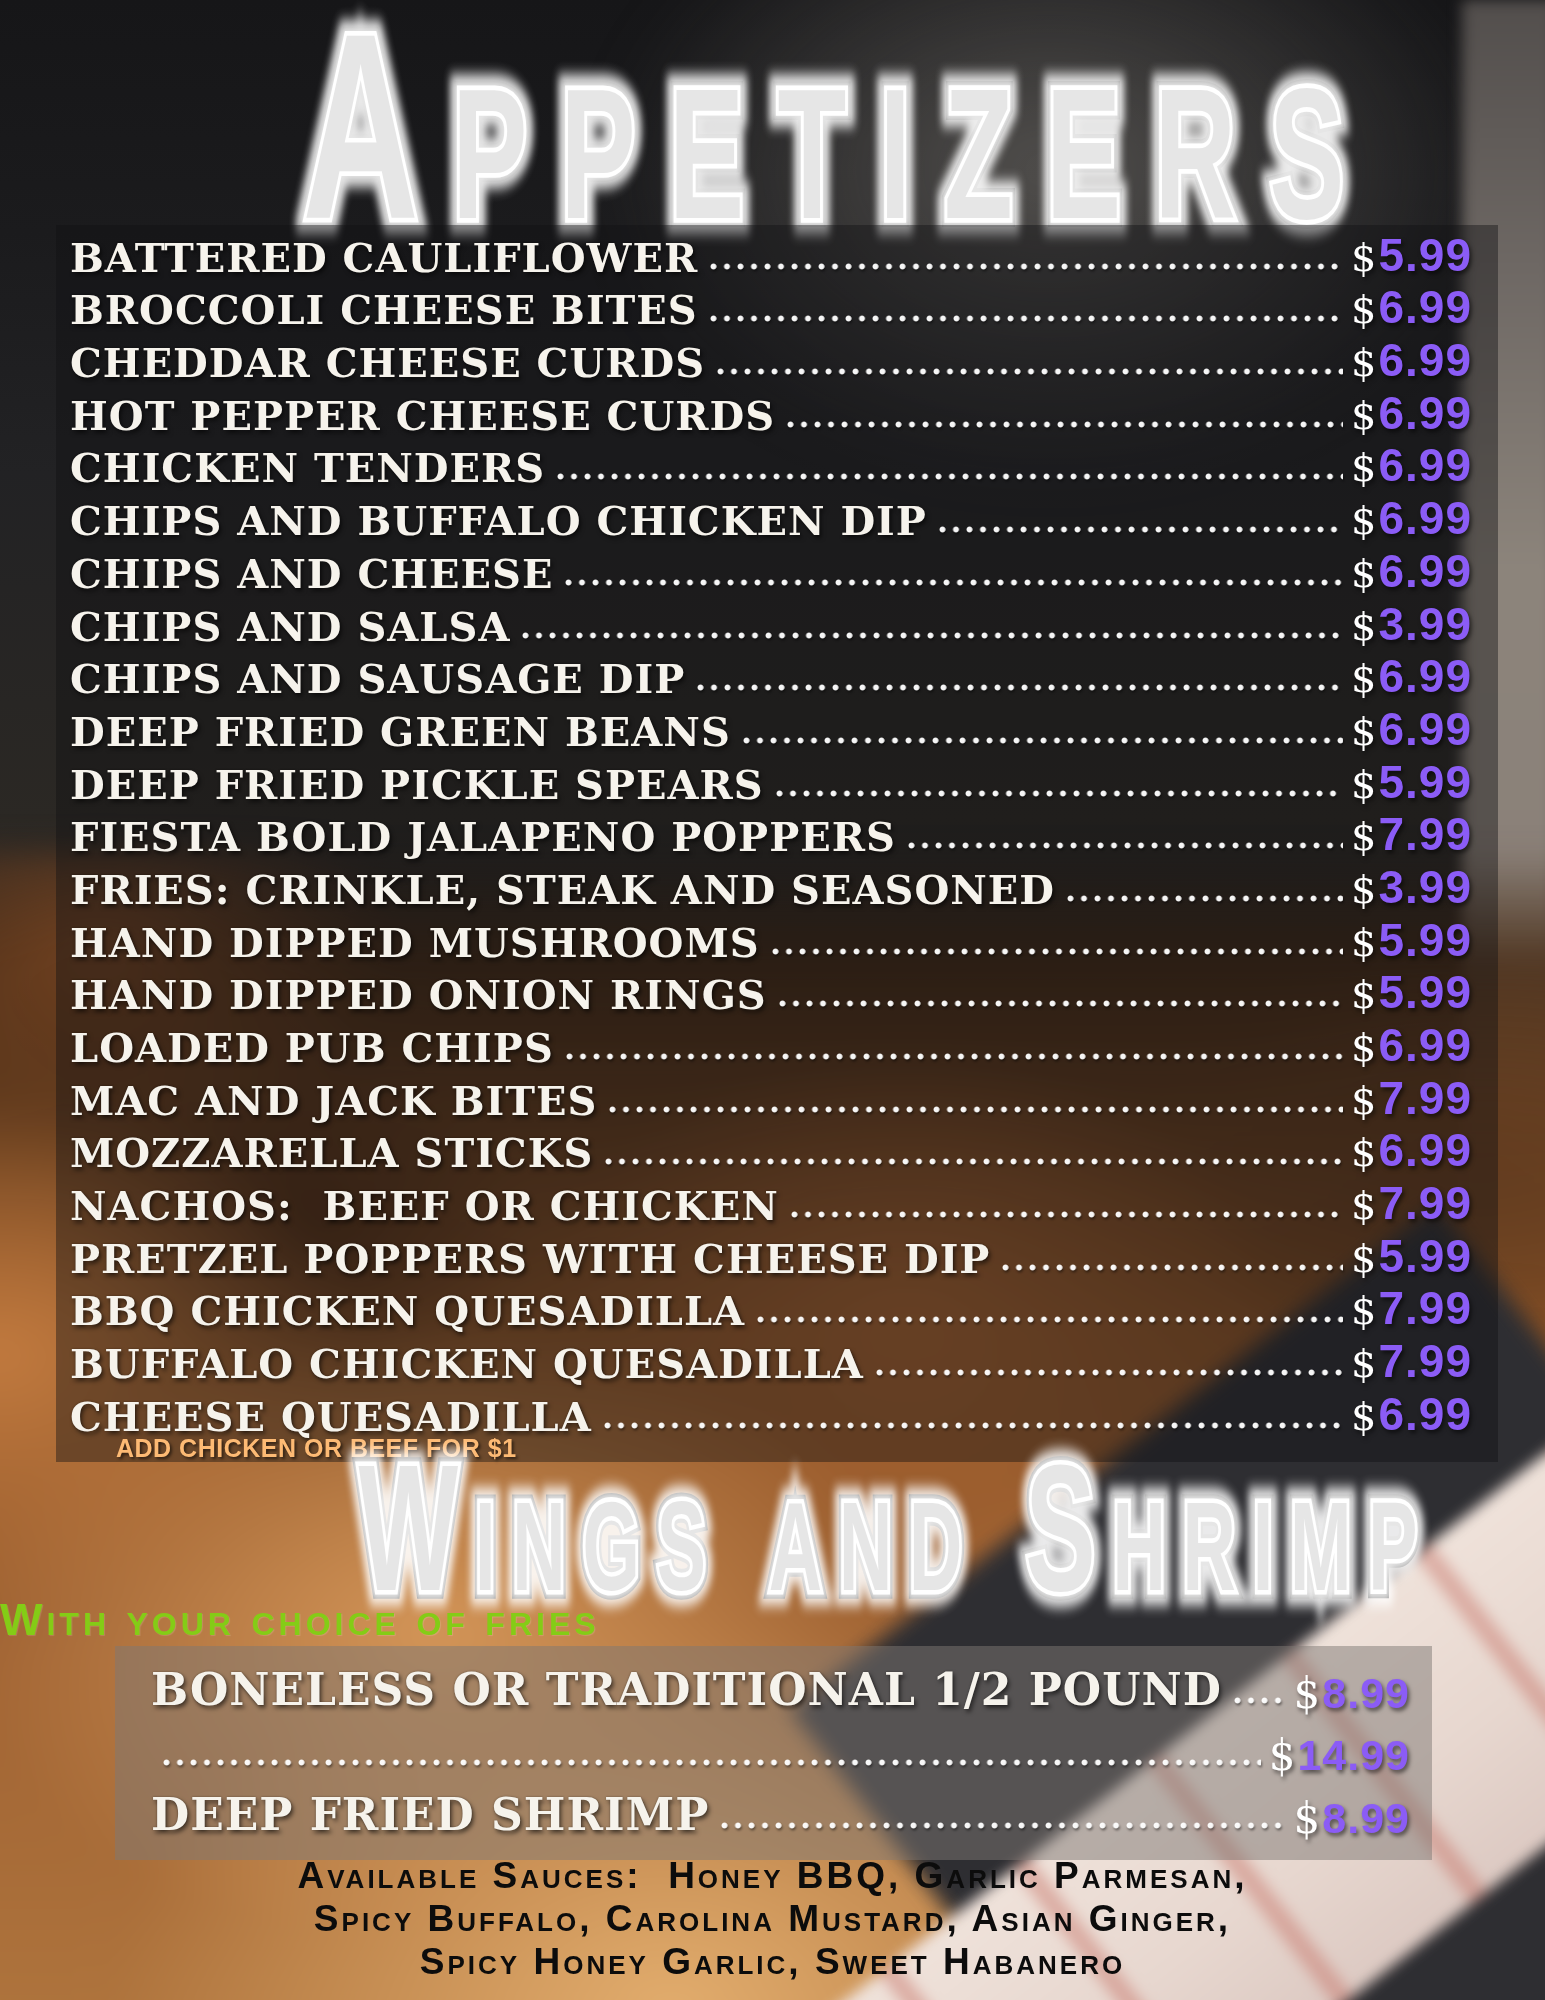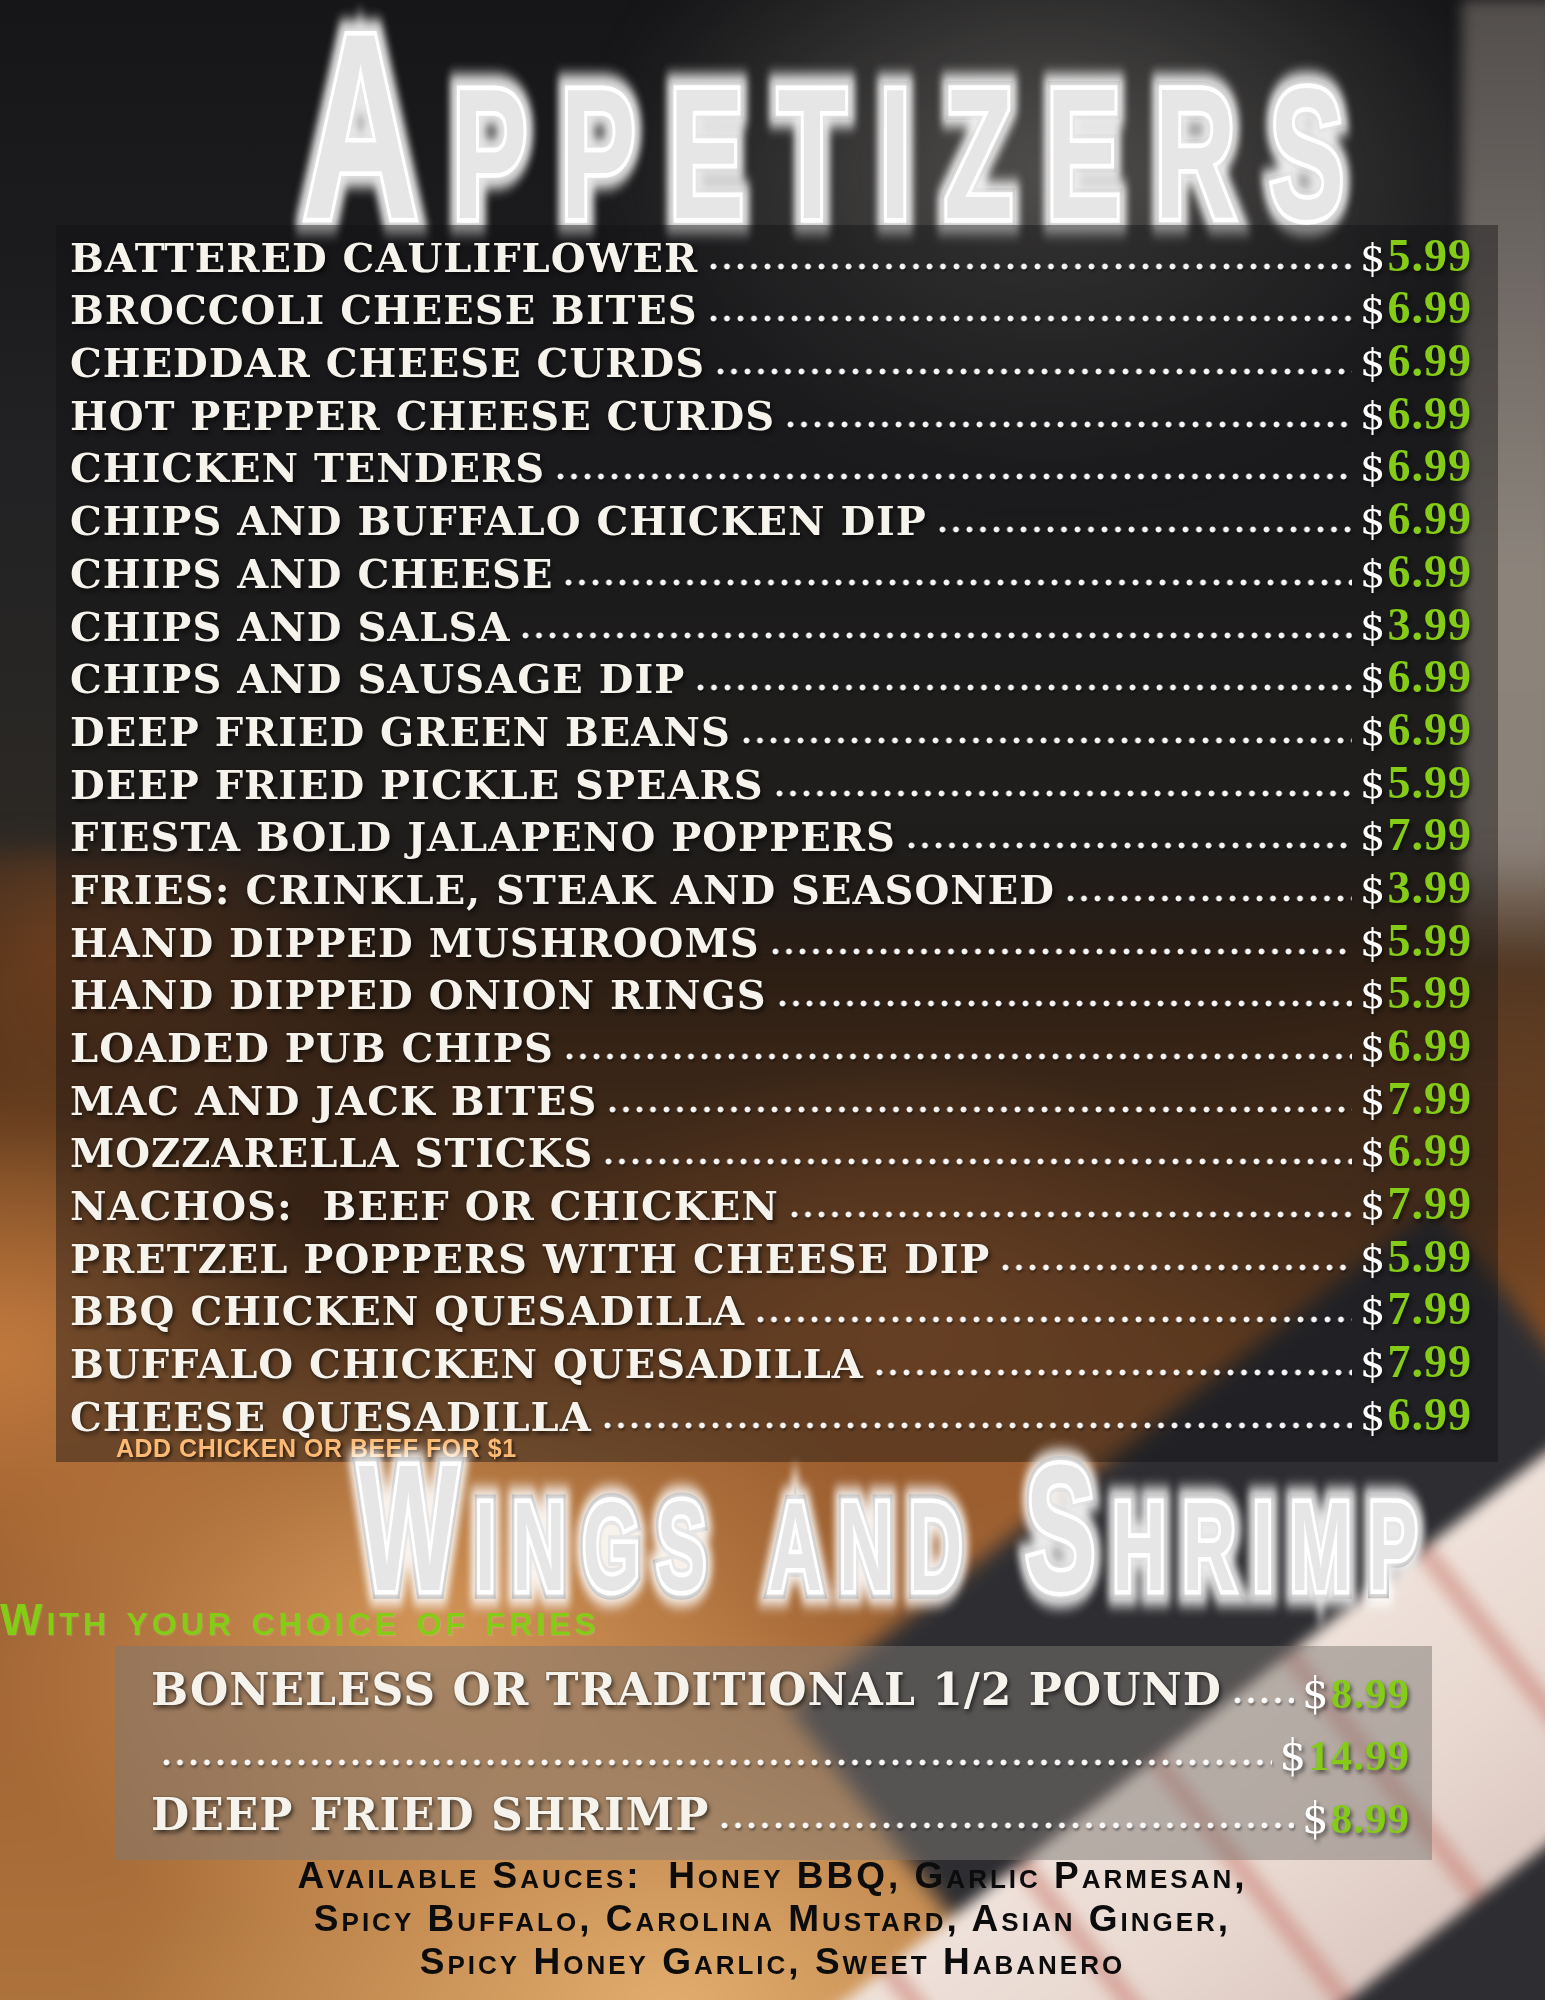--- a/index.html
+++ b/index.html
@@ -63,22 +63,22 @@
   .panel-wings .lbl{font-size:44px;margin-bottom:10px;}
   .dots{flex:1 1 auto;height:7px;align-self:flex-end;margin:0 8px 14px 12px;
     background-image:radial-gradient(circle at 3.5px 3.5px,rgba(255,255,255,.96) 2.5px,rgba(255,255,255,0) 3.4px);
     background-size:13.5px 7px;background-repeat:repeat-x;
     filter:drop-shadow(1px 2px 1px rgba(0,0,0,.45));}
   .panel-wings .dots{margin-bottom:18px;}
   .price{display:inline-flex;align-items:baseline;white-space:nowrap;
     text-shadow:2px 3px 4px rgba(0,0,0,.55);margin-bottom:4px;}
   .cur{font-family:"DejaVu Serif","Liberation Serif",serif;font-weight:400;
     font-size:40px;color:#fff;margin-right:2px;}
-  .amt{font-family:Liberation Serif, serif;font-weight:700;font-size:46px;
-    line-height:1;color:#84cc16;letter-spacing:1px;}
+  .amt{font-family:Liberation Sans, sans-serif;font-weight:700;font-size:46px;
+    line-height:1;color:#8b5cf6;letter-spacing:1px;}
   .panel-wings .cur{font-size:42px;}
   .panel-wings .amt{font-size:43px;}
 
   .footnote{font-family:Liberation Sans, sans-serif;font-weight:700;
     font-size:25px;letter-spacing:.5px;color:#fdba74;margin:-9px 0 0 46px;
     text-shadow:2px 2px 3px rgba(0,0,0,.55);}
 
   
   .subtitle{position:absolute;left:0;right:0;top:1594px;
     font-weight:700;font-variant:small-caps;font-size:45px;letter-spacing:4px;

